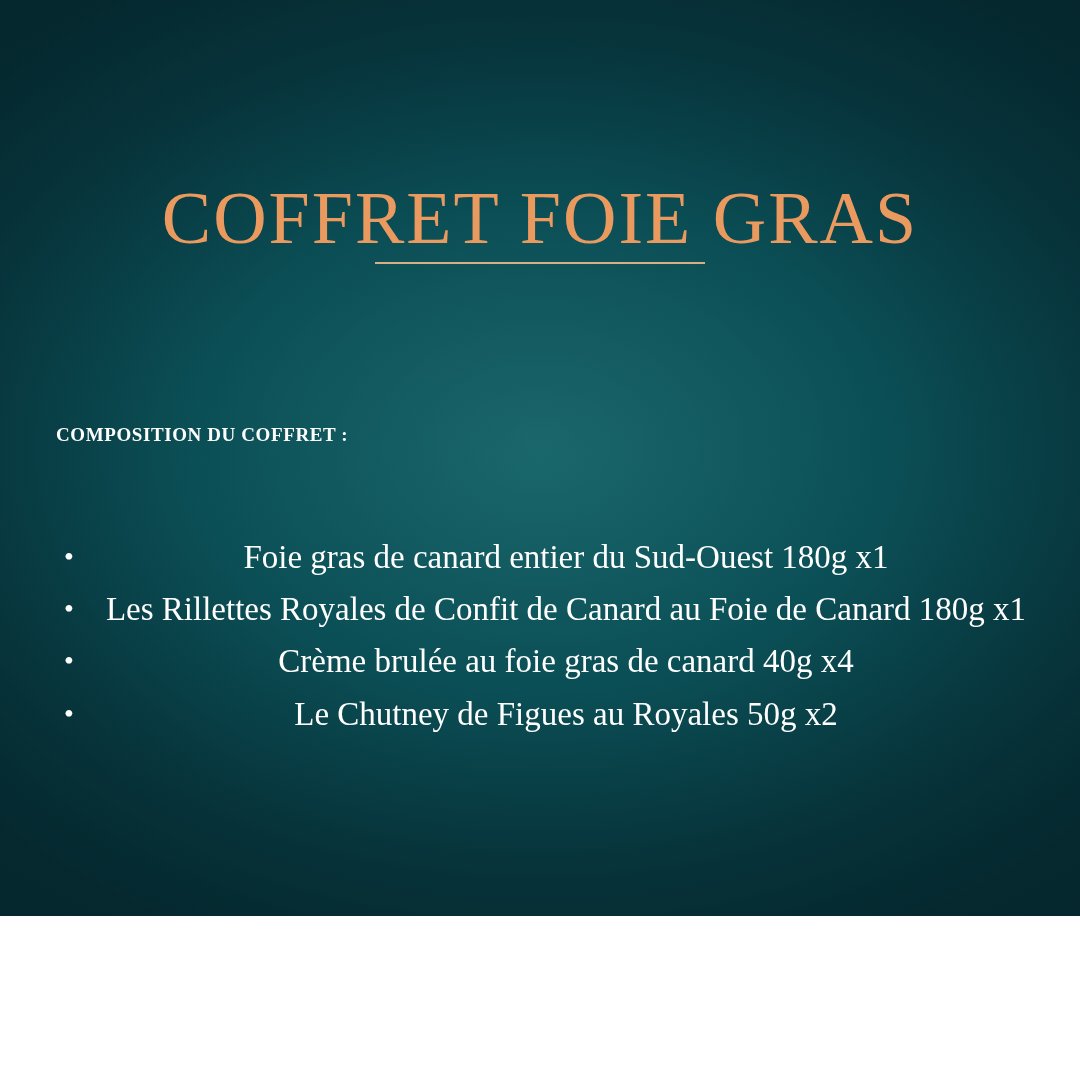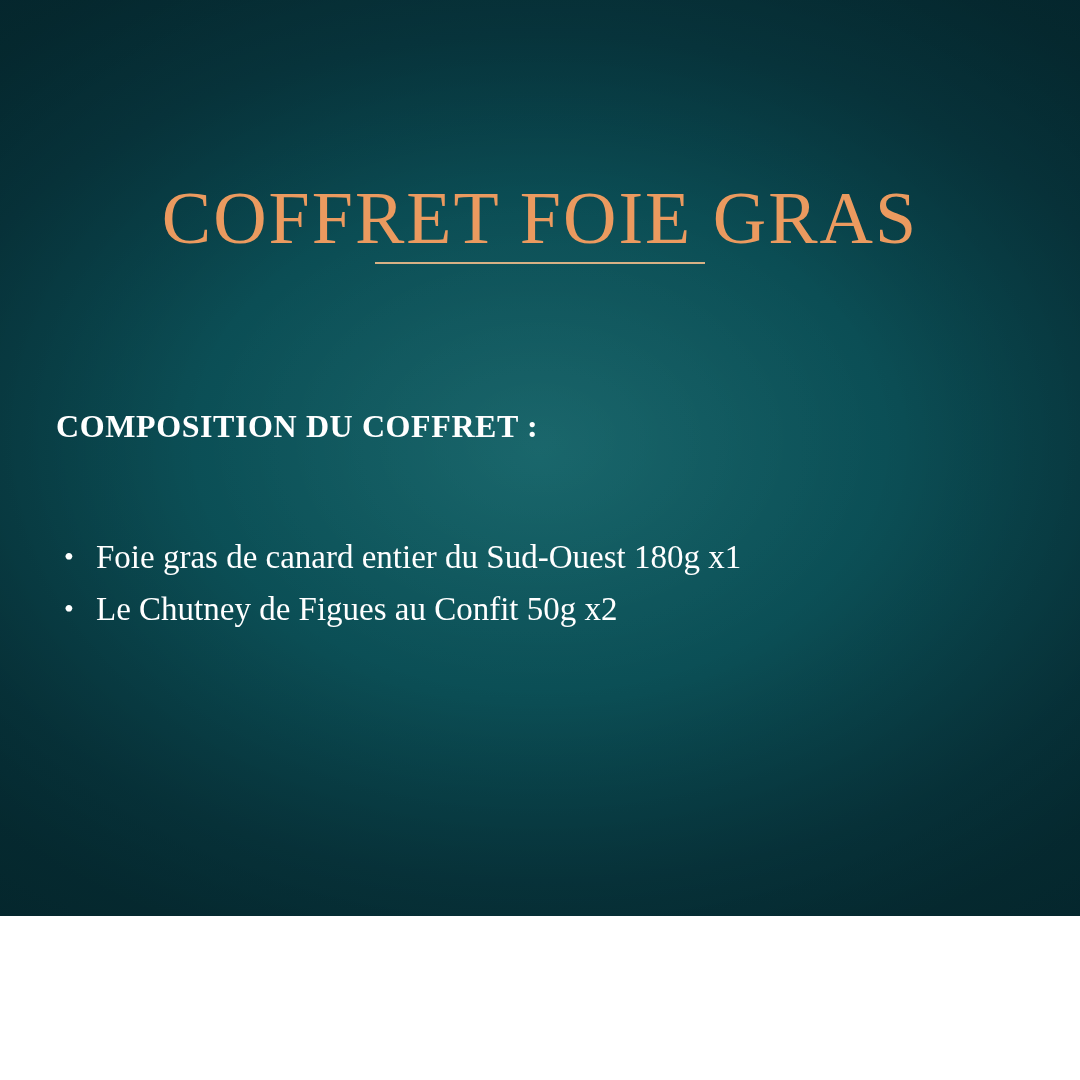--- a/index.html
+++ b/index.html
@@ -50,46 +50,47 @@
     left: 50%;
     transform: translateX(-50%);
     width: 330px;
     height: 2px;
     background: #e3b688;
     opacity: 0.95;
   }
 
   .subtitle {
     position: absolute;
-    top: 408px;
+    top: 424px;
     left: 56px;
     color: #ffffff;
     font-family: "Liberation Serif", serif;
     font-weight: bold;
-    font-size: 32px;
+    font-size: 19px;
     letter-spacing: 0.6px;
   }
 
   .items {
     position: absolute;
     top: 536px;
     left: 56px;
     right: 44px;
     margin: 0;
     padding: 0;
     list-style: none;
     color: #ffffff;
     font-family: "Liberation Serif", serif;
     font-size: 33px;
     line-height: 1.28;
   }
   .items li {
     position: relative;
     padding-left: 40px;
     margin-bottom: 10px;
+    text-align: center;
   }
   .items li::before {
     content: "\2022";
     position: absolute;
     left: 8px;
     top: 0;
     font-size: 28px;
     line-height: 1.5;
     color: #ffffff;
   }
@@ -101,15 +102,17 @@
   <div class="vignette"></div>
 
   <h1 class="title">COFFRET FOIE GRAS</h1>
 
   <div class="divider"></div>
 
   <div class="subtitle">COMPOSITION DU COFFRET :</div>
 
   <ul class="items">
     <li>Foie gras de canard entier du Sud-Ouest 180g x1</li>
-    <li>Le Chutney de Figues au Confit 50g x2</li>
+    <li>Les Rillettes Royales de Confit de Canard au Foie de Canard 180g x1</li>
+    <li>Crème brulée au foie gras de canard 40g x4</li>
+    <li>Le Chutney de Figues au Royales 50g x2</li>
   </ul>
 </div>
 
 </body></html>

